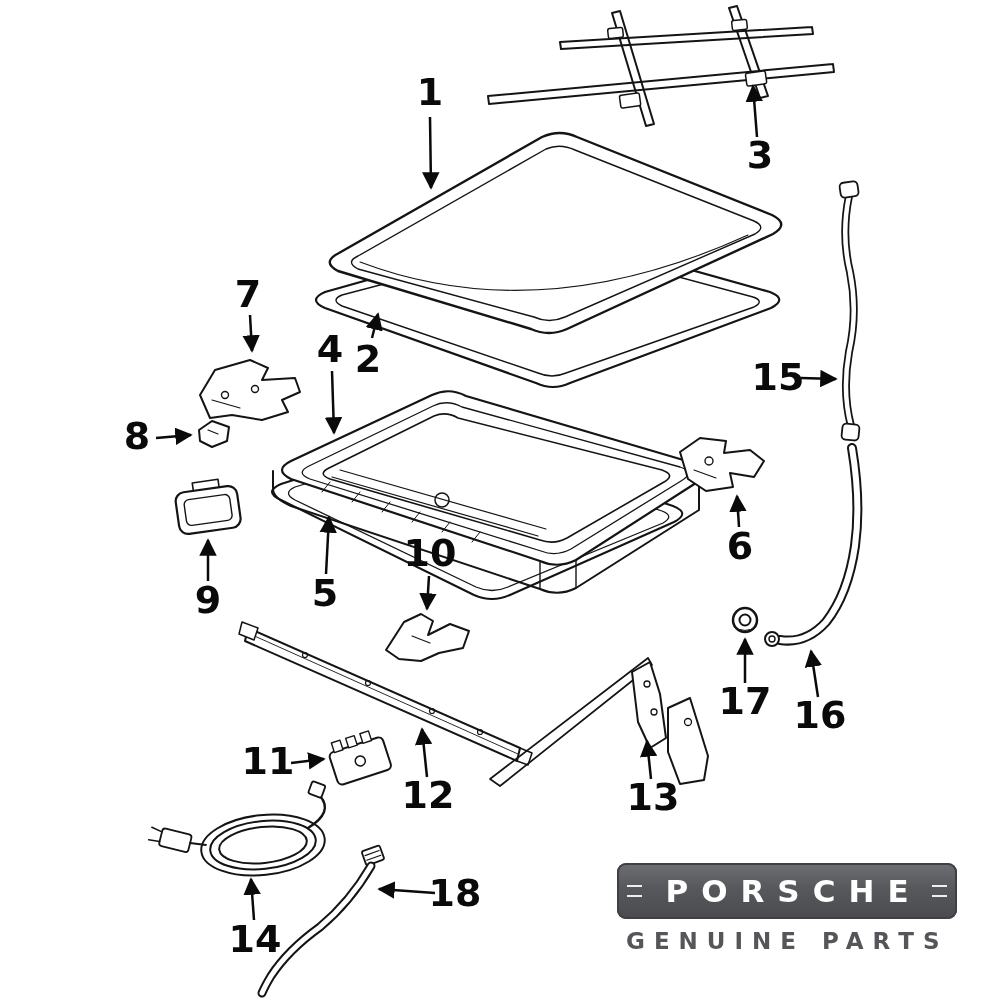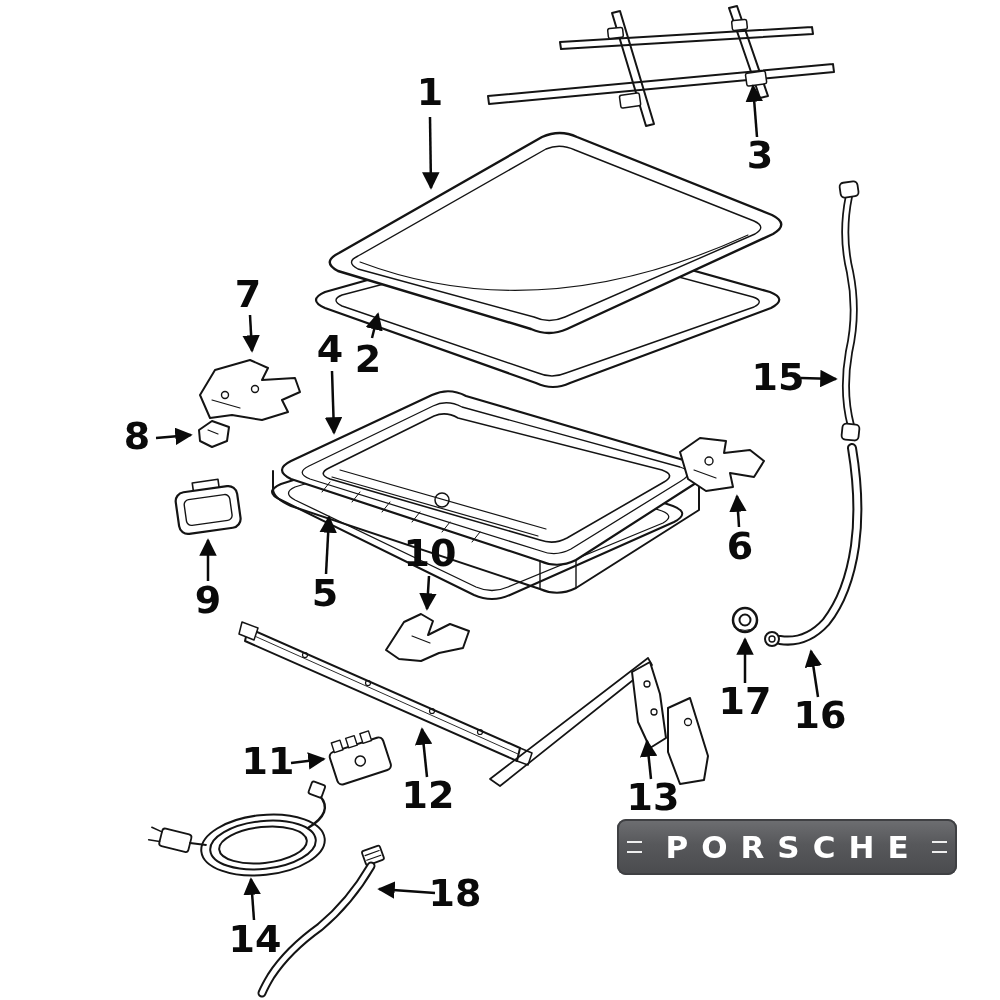--- a/index.html
+++ b/index.html
@@ -8,21 +8,21 @@
     font-family:"DejaVu Sans",sans-serif;overflow:hidden;
   }
   .diagram-svg{position:absolute;left:0;top:0;}
   .ln{stroke:#141414;fill:none;stroke-linecap:round;stroke-linejoin:round;}
   .fillw{fill:#ffffff;}
   .tube-o{stroke:#141414;fill:none;stroke-linecap:round;}
   .tube-i{stroke:#ffffff;fill:none;stroke-linecap:round;}
   .num{font-family:"DejaVu Sans",sans-serif;font-weight:bold;font-size:38px;fill:#0a0a0a;text-anchor:middle;}
   .leader{stroke:#0a0a0a;stroke-width:2.5;fill:none;}
   
-  .brand{position:absolute;left:617px;top:819px;width:340px;text-align:left;}
+  .brand{position:absolute;left:617px;top:863px;width:340px;text-align:left;}
   .brand-bar{
     height:56px;background:linear-gradient(180deg,#6e6f72 0%,#57585b 45%,#4a4b4e 100%);
     border-radius:9px;display:flex;align-items:center;justify-content:center;
     box-shadow:inset 0 0 0 2px #3f4043;
   }
   .brand-bar::before,.brand-bar::after{
     content:"";flex:1;height:8px;margin:0 10px;
     border-top:2px solid rgba(255,255,255,.9);
     border-bottom:2px solid rgba(255,255,255,.9);
   }
@@ -264,15 +264,16 @@
         <line class="leader" x1="435" y1="893" x2="379" y2="889" marker-end="url(#ah)"></line>
         <text class="num" x="455" y="906">18</text>
       </g>
     </g>
   </svg>
 
   <div class="brand">
     <div class="brand-bar">
       <span class="brand-name">PORSCHE</span>
     </div>
+    <div class="brand-sub">GENUINE PARTS</div>
   </div>
 
 </div>
 
 </body></html>

